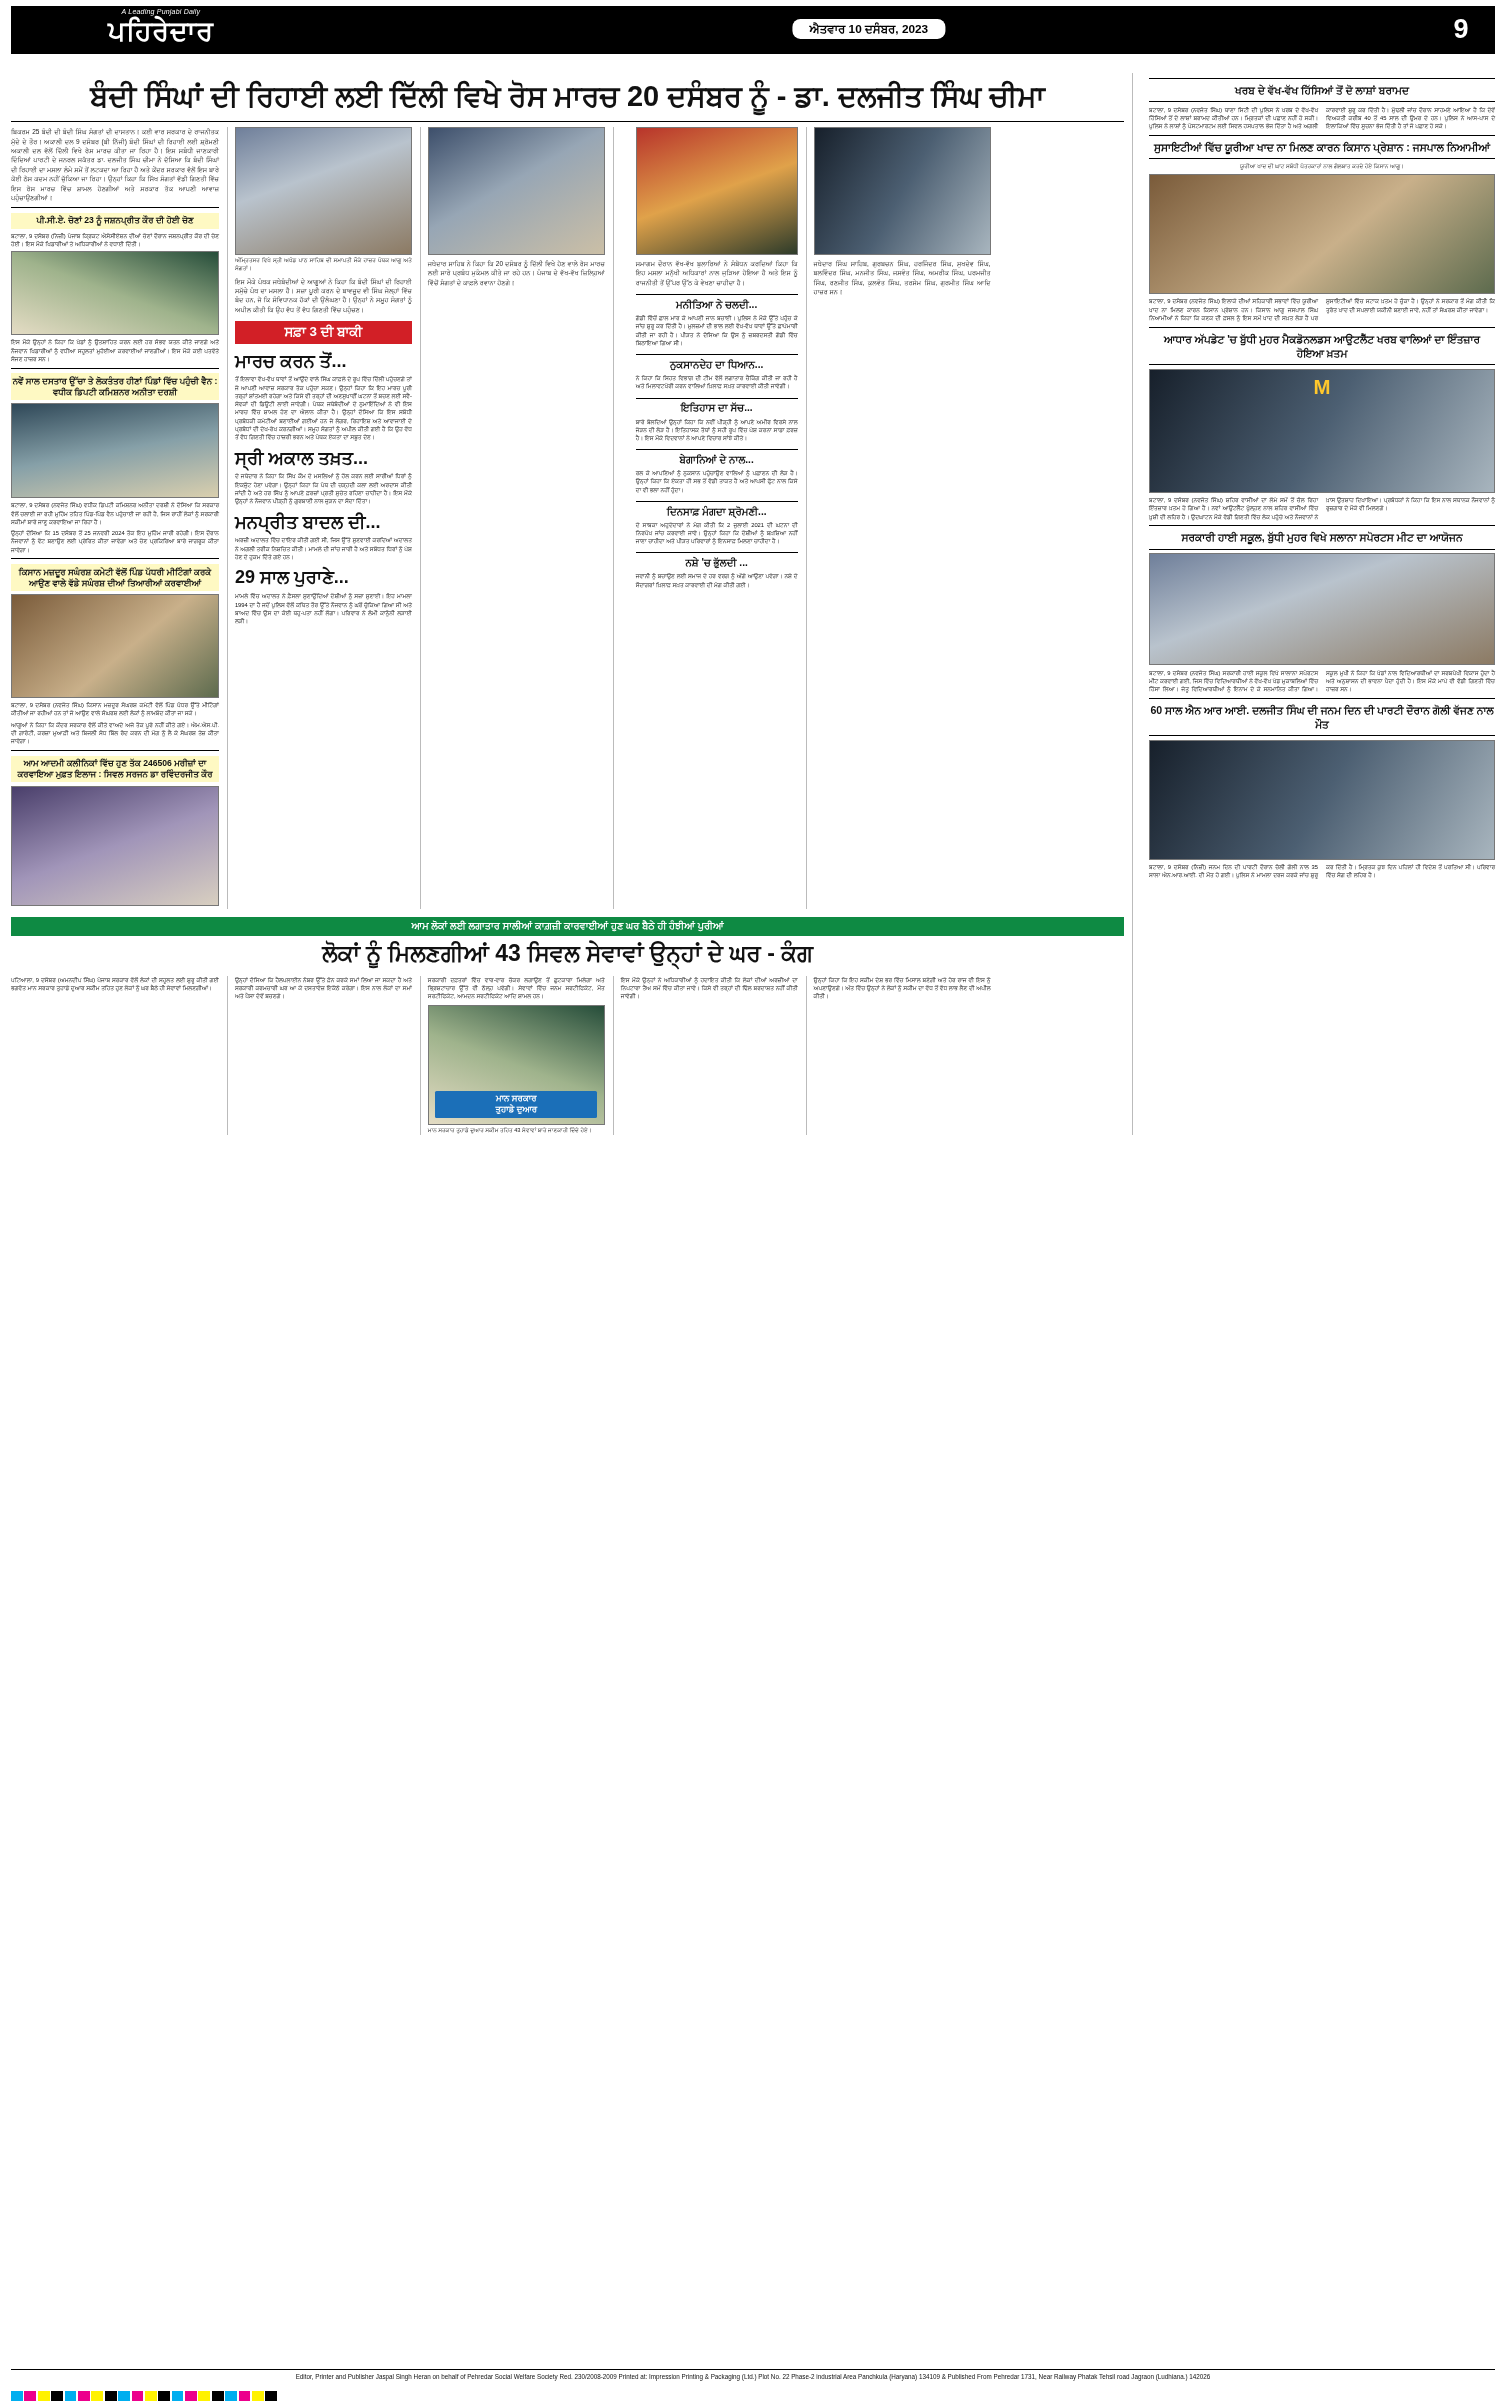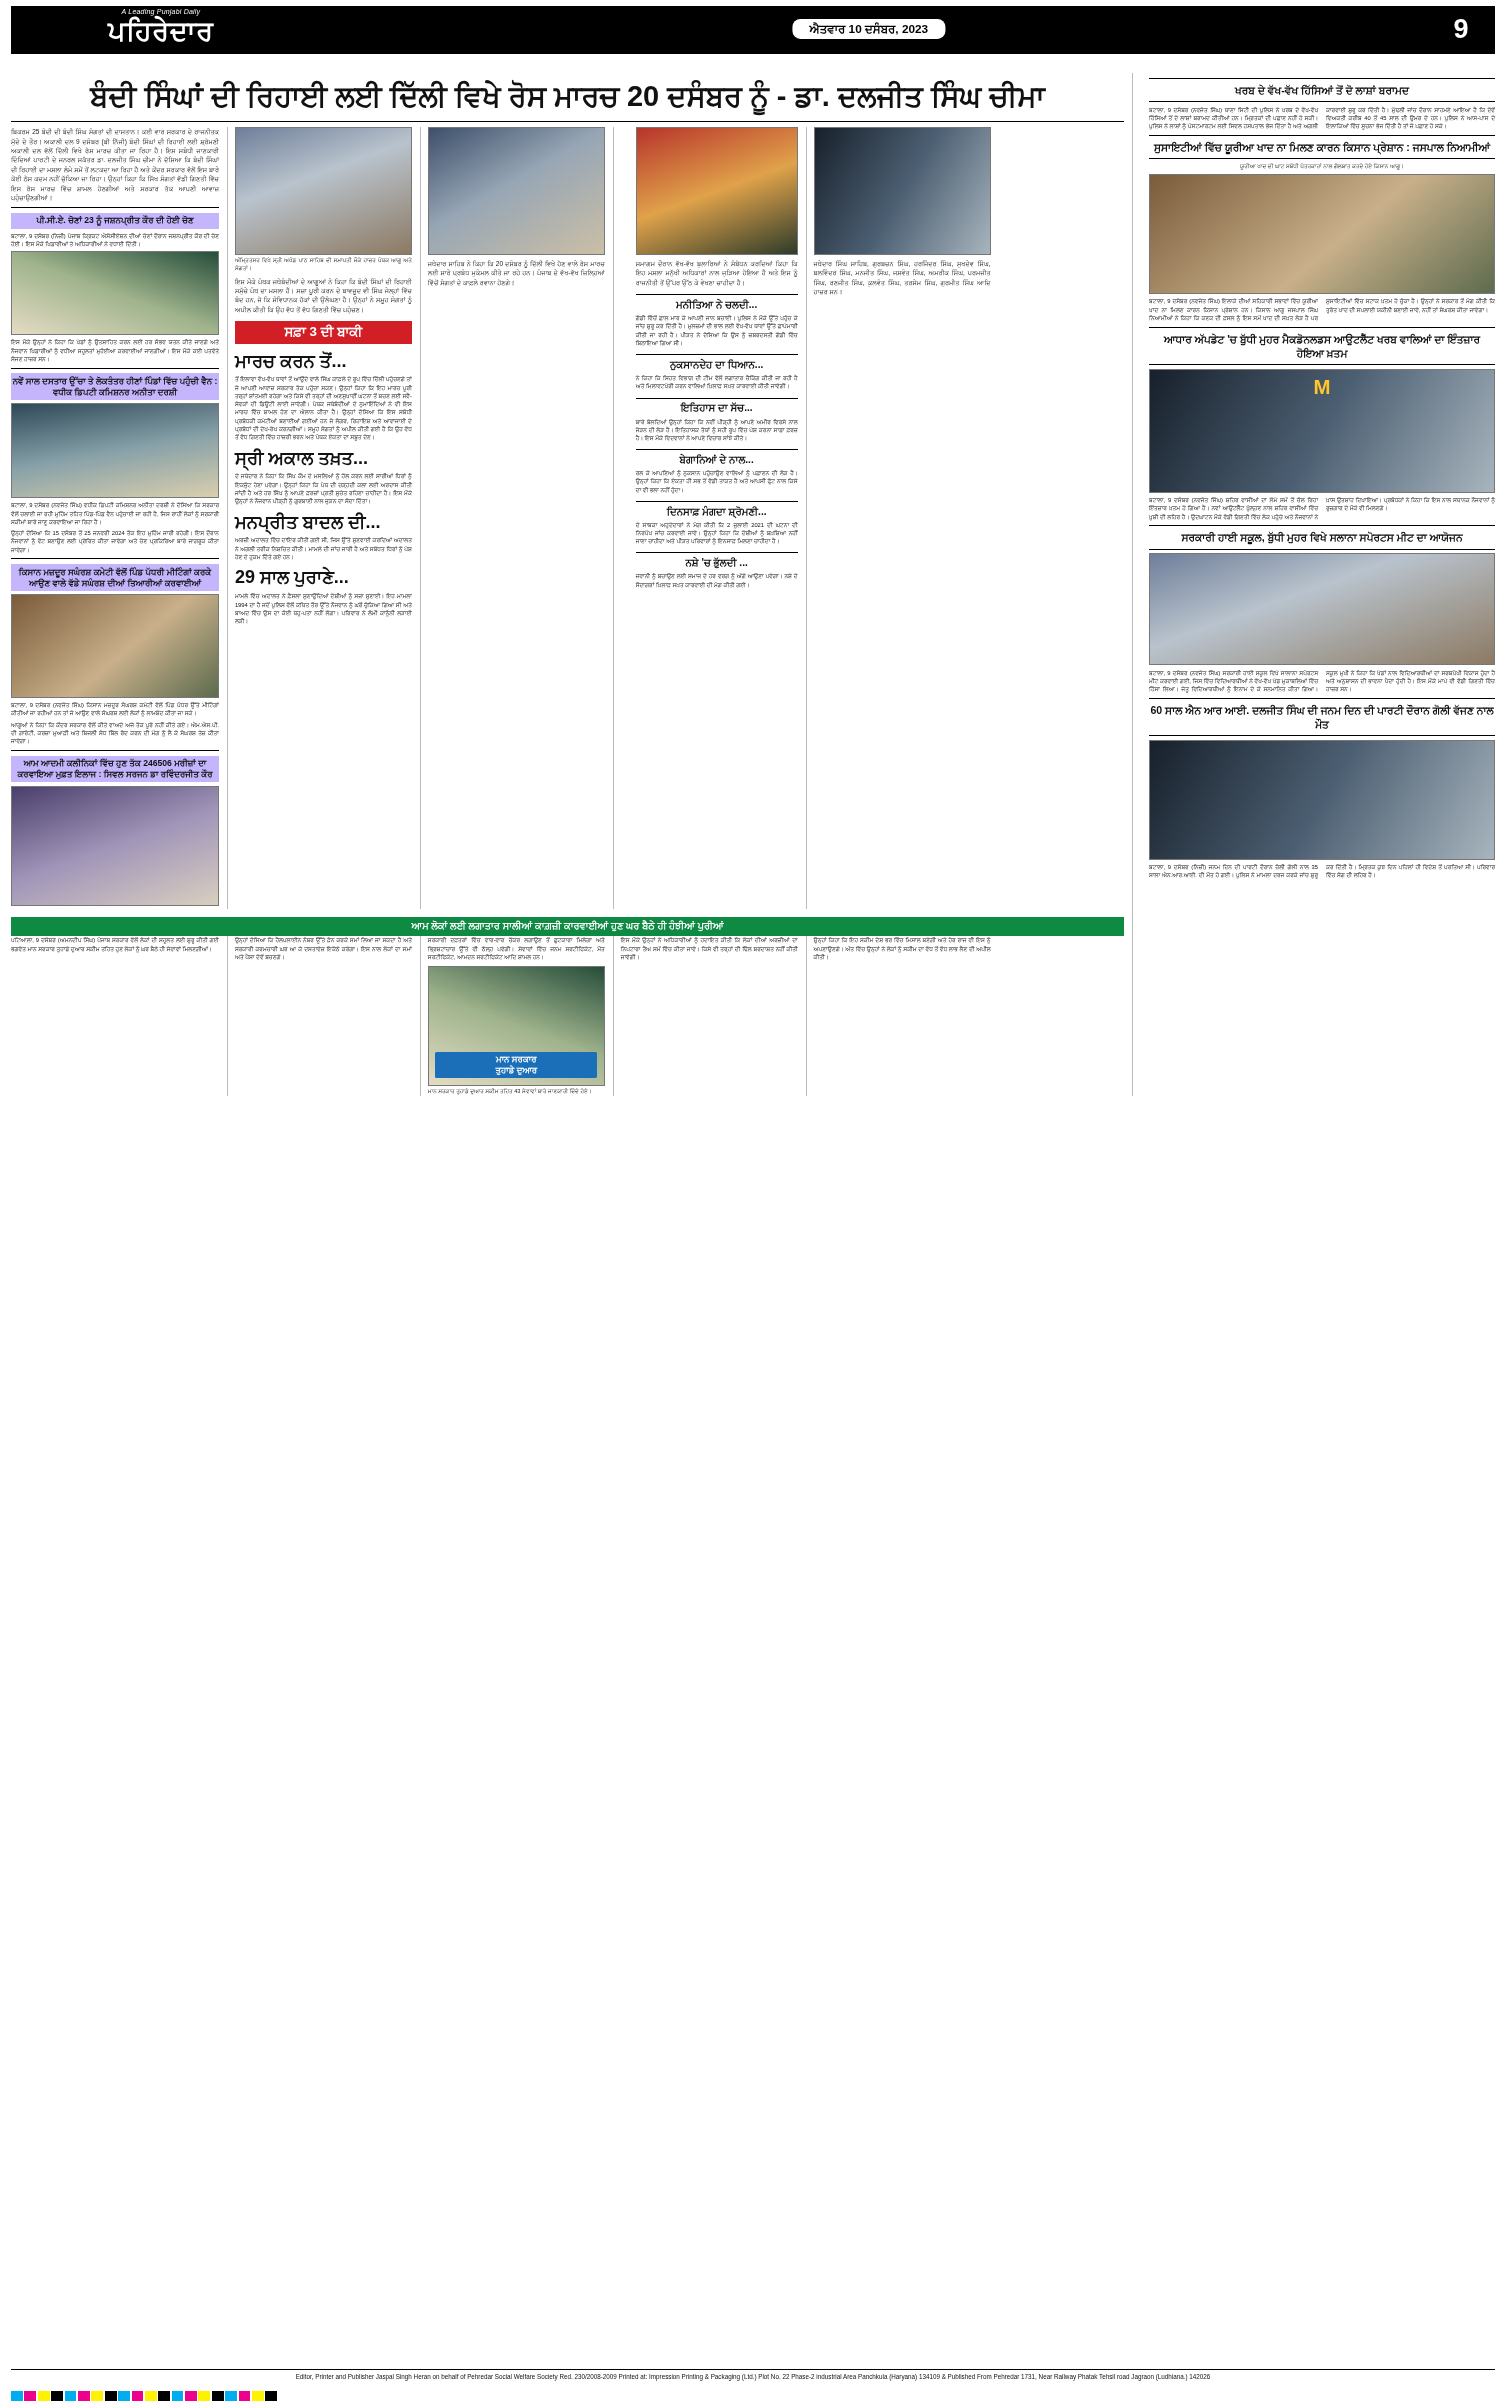--- a/index.html
+++ b/index.html
@@ -26,21 +26,21 @@
   .tiny{font-size:5.8px;line-height:1.42;text-align:justify;}
   .caption{font-size:5.7px;line-height:1.4;text-align:justify;color:#222;margin-top:2.4px;}
 
   
   .redbar{background:#d21f26;color:#fff;text-align:center;font-weight:bold;font-size:13.3px;padding:3.9px 0;margin:6.3px 0 4.7px;}
   .greenbar{background:#0e8a43;color:#fff;text-align:center;font-weight:bold;font-size:9.8px;padding:3.9px 4.7px;margin:7.9px 0 0;}
   .subhead{font-size:18px;font-weight:bold;text-align:left;margin:6.3px 0 3.9px;}
   .secthead{font-size:10.2px;font-weight:bold;text-align:center;margin:7px 0 3.1px;border-top:0.8px solid #000;padding-top:3.9px;}
   .bighead{font-size:23px;font-weight:bold;text-align:center;line-height:1.3;margin:3.1px 0 6.3px;}
   .rightbar{font-size:10.6px;font-weight:bold;text-align:center;line-height:1.35;margin:4.7px 0 3.9px;border-top:1.6px solid #000;border-bottom:0.8px solid #000;padding:3.9px 0;}
-  .rbar2{font-size:8.6px;font-weight:bold;text-align:center;margin:3.9px 0 3.1px;background:#c4b5fd;padding:2.4px 1.6px;}
+  .rbar2{font-size:8.6px;font-weight:bold;text-align:center;margin:3.9px 0 3.1px;background:#fef9c3;padding:2.4px 1.6px;}
 
   
   .ph{position:relative;overflow:hidden;border:0.8px solid #777;}
   .g1{background:linear-gradient(160deg,#6f7f9a 0%,#b9c3cd 40%,#8c7a63 100%);}
   .g2{background:linear-gradient(150deg,#3d4f6b 0%,#97a6b5 45%,#cbbfa6 100%);}
   .g3{background:linear-gradient(170deg,#2f4858 0%,#86a0a8 50%,#d9cfae 100%);}
   .g4{background:linear-gradient(140deg,#7a5b3a 0%,#c9b08a 55%,#5d6b4e 100%);}
   .g5{background:linear-gradient(120deg,#17202b 0%,#4c5f72 50%,#a8b5be 100%);}
   .g6{background:linear-gradient(160deg,#b8342b 0%,#e0a24a 50%,#2d3b2a 100%);}
   .g7{background:linear-gradient(200deg,#264d3a 0%,#9fb38c 50%,#e4dcc4 100%);}
@@ -148,20 +148,21 @@
         </div>
 
         <div class="col rule" style="width:185px;padding-left:7px;">
           <div class="ph g5" style="height:126px;"></div>
           <div class="jtext" style="margin-top:3.9px;">ਜਥੇਦਾਰ ਸਿੰਘ ਸਾਹਿਬ, ਗੁਰਬਚਨ ਸਿੰਘ, ਹਰਜਿੰਦਰ ਸਿੰਘ, ਸੁਖਦੇਵ ਸਿੰਘ, ਬਲਵਿੰਦਰ ਸਿੰਘ, ਮਨਜੀਤ ਸਿੰਘ, ਜਸਵੰਤ ਸਿੰਘ, ਅਮਰੀਕ ਸਿੰਘ, ਪਰਮਜੀਤ ਸਿੰਘ, ਰਣਜੀਤ ਸਿੰਘ, ਕੁਲਵੰਤ ਸਿੰਘ, ਤਰਸੇਮ ਸਿੰਘ, ਗੁਰਮੀਤ ਸਿੰਘ ਆਦਿ ਹਾਜ਼ਰ ਸਨ।</div>
         </div>
 
       </div>
 
       <div class="greenbar">ਆਮ ਲੋਕਾਂ ਲਈ ਲਗਾਤਾਰ ਸਾਲੀਆਂ ਕਾਗ਼ਜ਼ੀ ਕਾਰਵਾਈਆਂ ਹੁਣ ਘਰ ਬੈਠੇ ਹੀ ਹੰਝੀਆਂ ਪੁਰੀਆਂ</div>
+      <div class="bighead">ਲੋਕਾਂ ਨੂੰ ਮਿਲਣਗੀਆਂ 43 ਸਿਵਲ ਸੇਵਾਵਾਂ ਉਨ੍ਹਾਂ ਦੇ ਘਰ - ਕੰਗ</div>
 
       <div class="colwrap">
         <div class="col" style="width:208px;">
           <div class="tiny">ਪਟਿਆਲਾ, 9 ਦਸੰਬਰ (ਅਮਨਦੀਪ ਸਿੰਘ) ਪੰਜਾਬ ਸਰਕਾਰ ਵੱਲੋਂ ਲੋਕਾਂ ਦੀ ਸਹੂਲਤ ਲਈ ਸ਼ੁਰੂ ਕੀਤੀ ਗਈ ਭਗਵੰਤ ਮਾਨ ਸਰਕਾਰ ਤੁਹਾਡੇ ਦੁਆਰ ਸਕੀਮ ਤਹਿਤ ਹੁਣ ਲੋਕਾਂ ਨੂੰ ਘਰ ਬੈਠੇ ਹੀ ਸੇਵਾਵਾਂ ਮਿਲਣਗੀਆਂ।</div>
         </div>
         <div class="col rule" style="width:185px;padding-left:7px;">
           <div class="tiny">ਉਨ੍ਹਾਂ ਦੱਸਿਆ ਕਿ ਹੈਲਪਲਾਈਨ ਨੰਬਰ ਉੱਤੇ ਫ਼ੋਨ ਕਰਕੇ ਸਮਾਂ ਲਿਆ ਜਾ ਸਕਦਾ ਹੈ ਅਤੇ ਸਰਕਾਰੀ ਕਰਮਚਾਰੀ ਘਰ ਆ ਕੇ ਦਸਤਾਵੇਜ਼ ਇਕੱਠੇ ਕਰੇਗਾ। ਇਸ ਨਾਲ ਲੋਕਾਂ ਦਾ ਸਮਾਂ ਅਤੇ ਪੈਸਾ ਦੋਵੇਂ ਬਚਣਗੇ।</div>
         </div>
         <div class="col rule" style="width:185px;padding-left:7px;">
           <div class="tiny">ਸਰਕਾਰੀ ਦਫ਼ਤਰਾਂ ਵਿੱਚ ਵਾਰ-ਵਾਰ ਚੱਕਰ ਲਗਾਉਣ ਤੋਂ ਛੁਟਕਾਰਾ ਮਿਲੇਗਾ ਅਤੇ ਭ੍ਰਿਸ਼ਟਾਚਾਰ ਉੱਤੇ ਵੀ ਠੱਲ੍ਹ ਪਵੇਗੀ। ਸੇਵਾਵਾਂ ਵਿੱਚ ਜਨਮ ਸਰਟੀਫਿਕੇਟ, ਮੌਤ ਸਰਟੀਫਿਕੇਟ, ਆਮਦਨ ਸਰਟੀਫਿਕੇਟ ਆਦਿ ਸ਼ਾਮਲ ਹਨ।</div>

